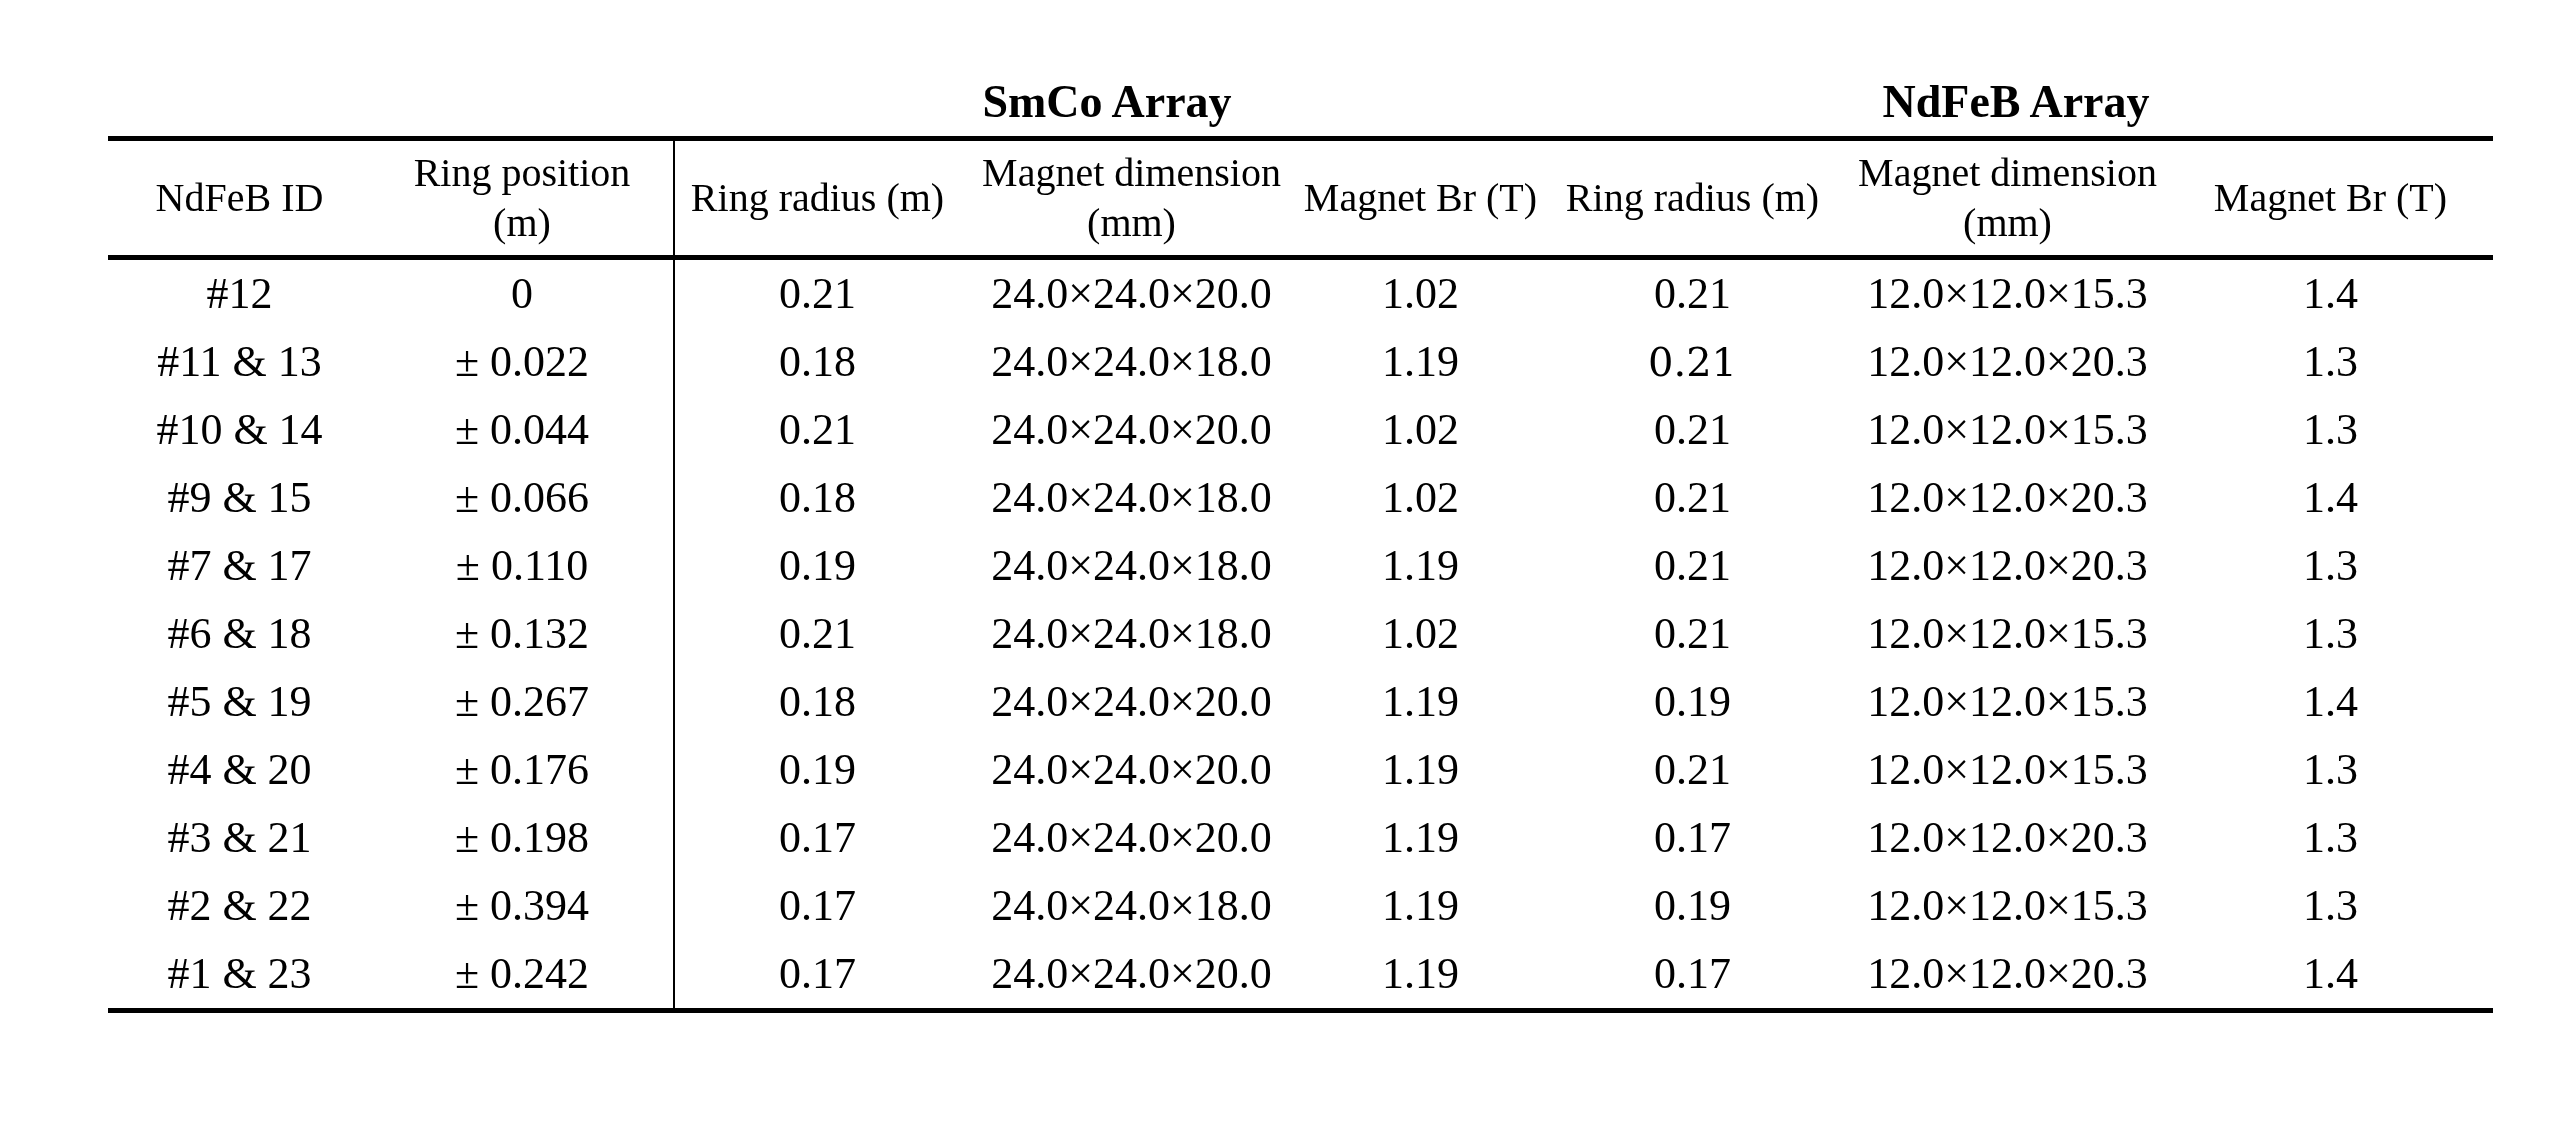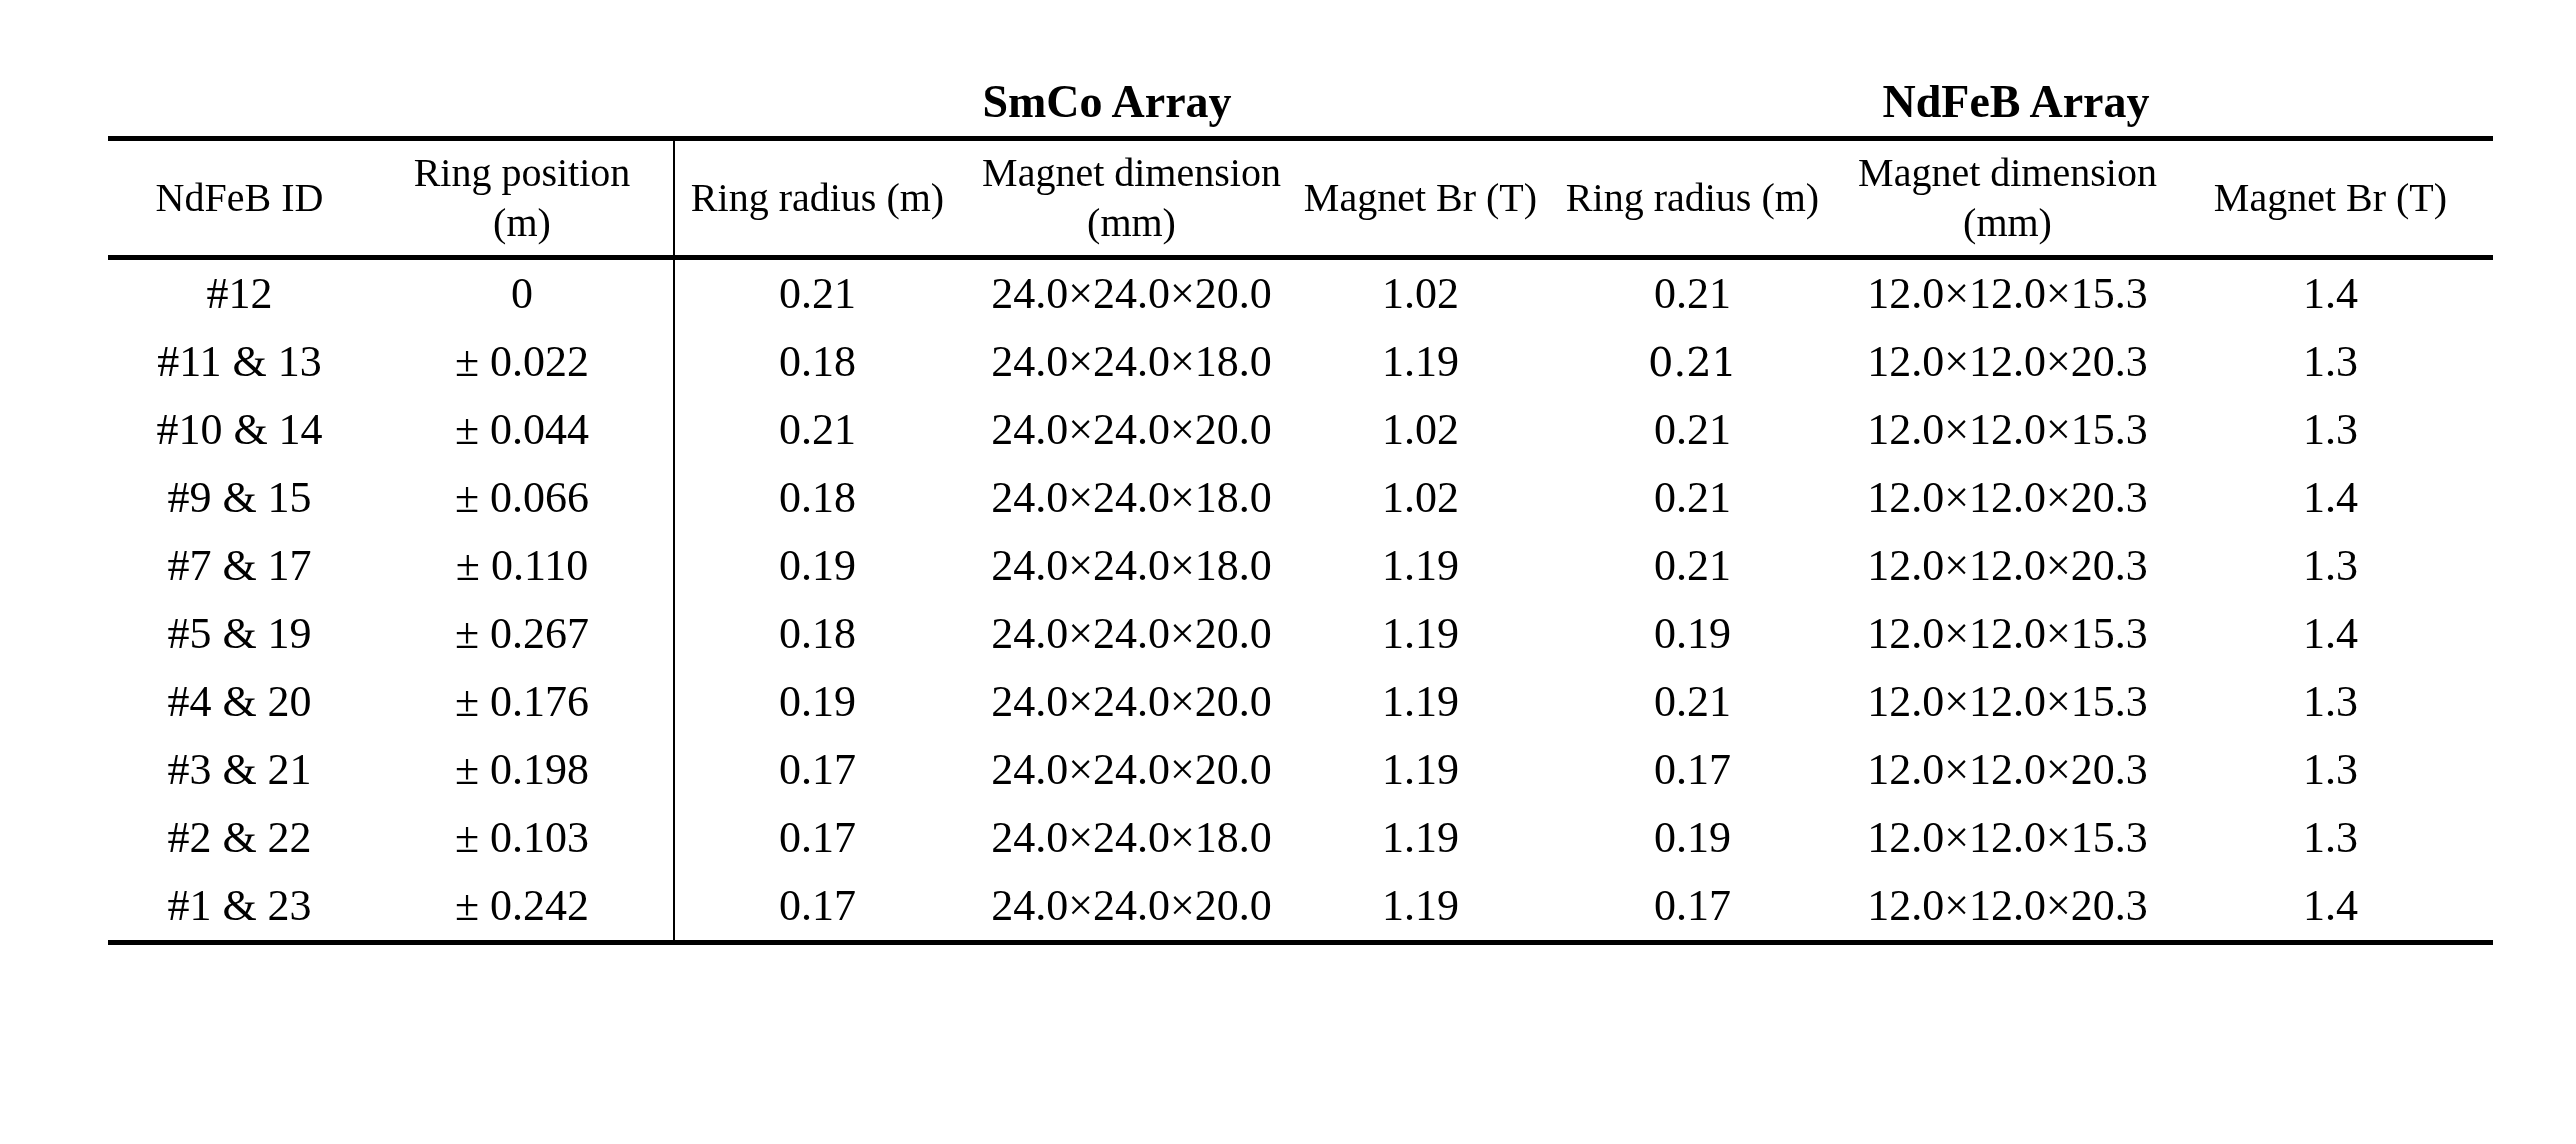--- a/index.html
+++ b/index.html
@@ -143,20 +143,30 @@
         <td>#7 &amp; 17</td>
         <td>± 0.110</td>
         <td class="dv">0.19</td>
         <td>24.0×24.0×18.0</td>
         <td>1.19</td>
         <td>0.21</td>
         <td>12.0×12.0×20.3</td>
         <td>1.3</td>
       </tr>
       <tr>
+        <td>#6 &amp; 18</td>
+        <td>± 0.132</td>
+        <td class="dv">0.21</td>
+        <td>24.0×24.0×18.0</td>
+        <td>1.02</td>
+        <td>0.21</td>
+        <td>12.0×12.0×15.3</td>
+        <td>1.3</td>
+      </tr>
+      <tr>
         <td>#5 &amp; 19</td>
         <td>± 0.267</td>
         <td class="dv">0.18</td>
         <td>24.0×24.0×20.0</td>
         <td>1.19</td>
         <td>0.19</td>
         <td>12.0×12.0×15.3</td>
         <td>1.4</td>
       </tr>
       <tr>
@@ -174,21 +184,21 @@
         <td>± 0.198</td>
         <td class="dv">0.17</td>
         <td>24.0×24.0×20.0</td>
         <td>1.19</td>
         <td>0.17</td>
         <td>12.0×12.0×20.3</td>
         <td>1.3</td>
       </tr>
       <tr>
         <td>#2 &amp; 22</td>
-        <td>± 0.103</td>
+        <td>± 0.394</td>
         <td class="dv">0.17</td>
         <td>24.0×24.0×18.0</td>
         <td>1.19</td>
         <td>0.19</td>
         <td>12.0×12.0×15.3</td>
         <td>1.3</td>
       </tr>
       <tr>
         <td>#1 &amp; 23</td>
         <td>± 0.242</td>

